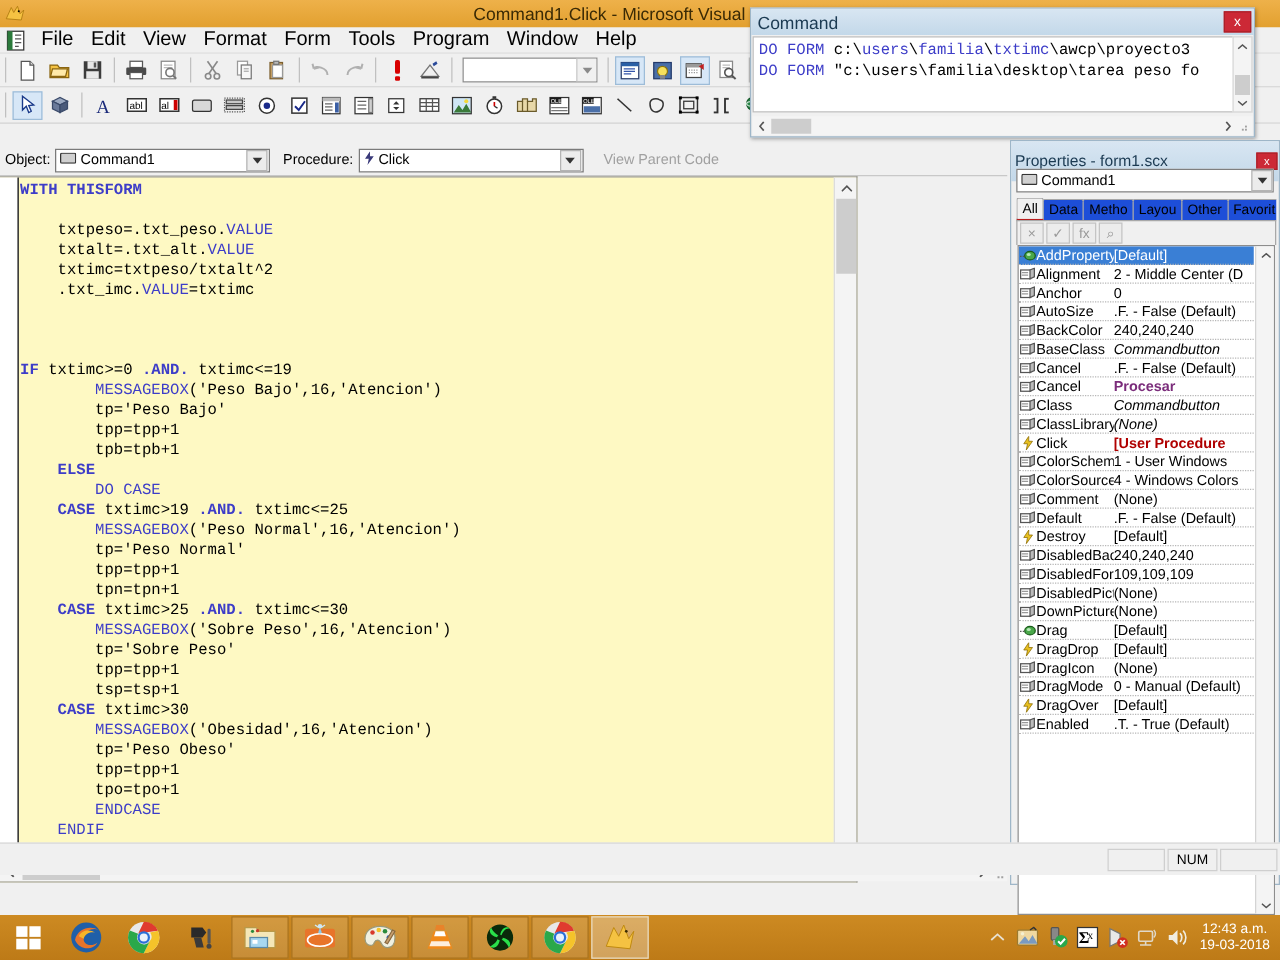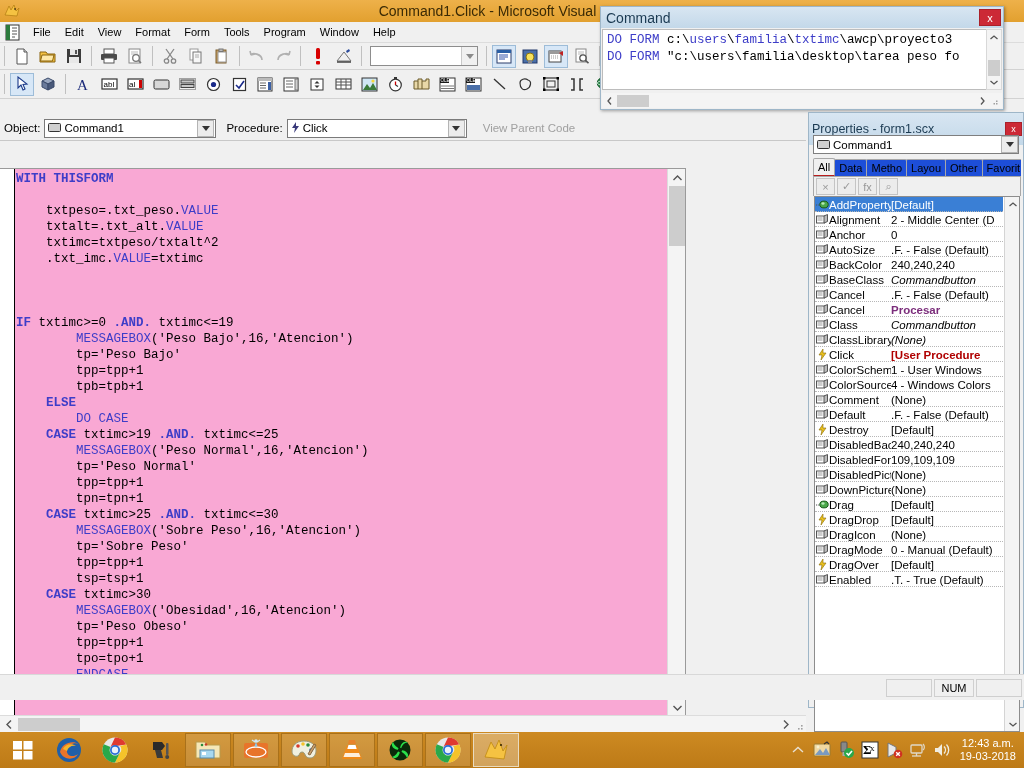--- a/index.html
+++ b/index.html
@@ -30,21 +30,21 @@
   }
 
   
   .menubar {
     position:absolute; left:0; top:22px; width:1024px; height:21px;
     background:#f0f0f0; display:flex; align-items:center;
     border-bottom:1px solid #dcdcdc;
   }
   .menu-doc-icon { width:18px; height:17px; margin:0 4px 0 4px; position:relative; }
   .menu-item {
-    padding:2px 7px; font-size:11px; color:#000; cursor:default; white-space:nowrap;
+    padding:2px 7px; font-size:16px; color:#000; cursor:default; white-space:nowrap;
   }
 
   
   .toolbar {
     position:absolute; left:0; width:1024px; height:27px;
     background:#f0f0f0; display:flex; align-items:center;
     border-bottom:1px solid #d2d2d2;
   }
   #toolbar-standard { top:43px; }
   #toolbar-controls { top:70px; height:29px; }
@@ -84,21 +84,21 @@
     border:1px solid #b4b4b4; display:flex; align-items:center; justify-content:center;
   }
   #objbar .vpc {
     margin-left:10px; font-size:11.5px; color:#a0a0a0;
     padding:2px 6px;
   }
 
   
   #code-editor {
     position:absolute; left:0; top:141px; width:686px; height:565px;
-    background:#f9a8d4; border:1px solid #9a9a9a; border-left:0;margin-top:27px;
+    background:#fef9c3; border:1px solid #9a9a9a; border-left:0;
   }
   #code-gutter {
     position:absolute; left:0; top:0; width:15px; height:547px;
     background:#fff; border-right:1px solid #000;
   }
   #code-text {
     position:absolute; left:16px; top:2px; width:770px; height:545px;
     overflow:hidden;
     font-family:"Liberation Mono","DejaVu Sans Mono", monospace;
     font-size:12.5px; line-height:16px; white-space:pre;

